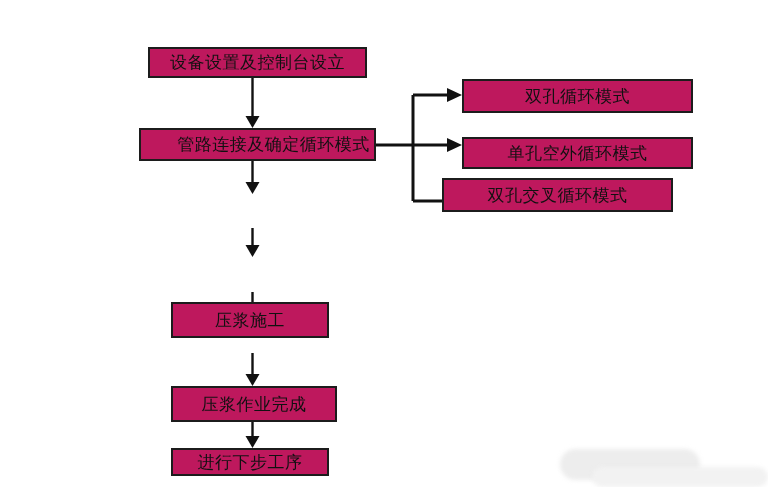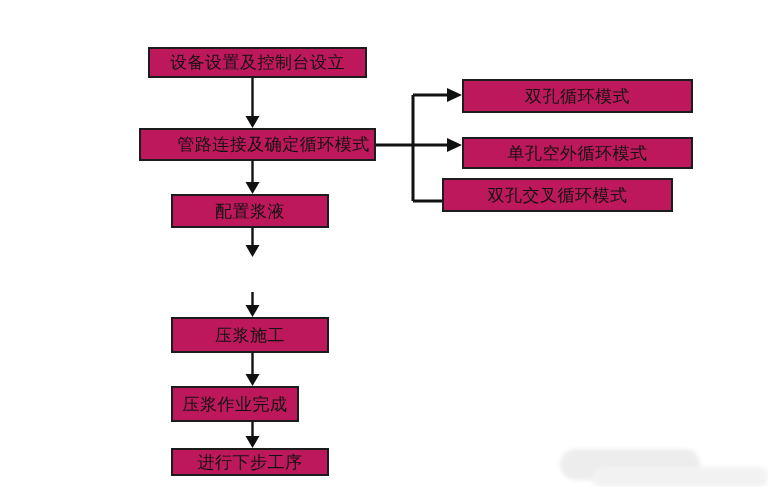--- a/index.html
+++ b/index.html
@@ -34,22 +34,22 @@
     letter-spacing: 0.5px;
     color: #111111;
     white-space: nowrap;
     z-index: 2;
   }
   
   .n1 { left: 148px; top: 47px;  width: 219px; height: 31px; }
   .n2 { left: 139px; top: 128px; width: 237px; height: 33px; padding-left: 32px; }
   .n3 { left: 171px; top: 194px; width: 158px; height: 34px; }
   .n4 { left: 171px; top: 257px; width: 158px; height: 35px; }
-  .n5 { left: 171px; top: 317px; width: 158px; height: 36px; }
-  .n6 { left: 171px; top: 386px; width: 128px; height: 36px; }
+  .n5 { left: 171px; top: 302px; width: 158px; height: 36px; }
+  .n6 { left: 171px; top: 386px; width: 166px; height: 36px; }
   .n7 { left: 171px; top: 448px; width: 158px; height: 28px; }
   
   .m1 { left: 462px; top: 79px;  width: 231px; height: 34px; }
   .m2 { left: 462px; top: 129px; width: 231px; height: 32px; margin-top: 8px; }
   .m3 { left: 442px; top: 178px; width: 231px; height: 34px; }
 
   .connectors line, .connectors path {
     stroke: #111111;
     fill: none;
   }
@@ -115,21 +115,20 @@
       <polygon points="447,138 447,152 462,145"></polygon>
     </g>
     <g>
       <path class="bline" d="M 413 201 H 448"></path>
       <polygon points="447,194 447,208 462,201"></polygon>
     </g>
   </svg>
 
   <div class="node n1">设备设置及控制台设立</div>
   <div class="node n2">管路连接及确定循环模式</div>
-  <div class="node n3">配置浆液</div>
   <div class="node n5">压浆施工</div>
   <div class="node n6">压浆作业完成</div>
   <div class="node n7">进行下步工序</div>
 
   <div class="node m1">双孔循环模式</div>
   <div class="node m2">单孔空外循环模式</div>
   <div class="node m3">双孔交叉循环模式</div>
 
   <div class="wm-blob wm1"></div>
   <div class="wm-blob wm2"></div>

